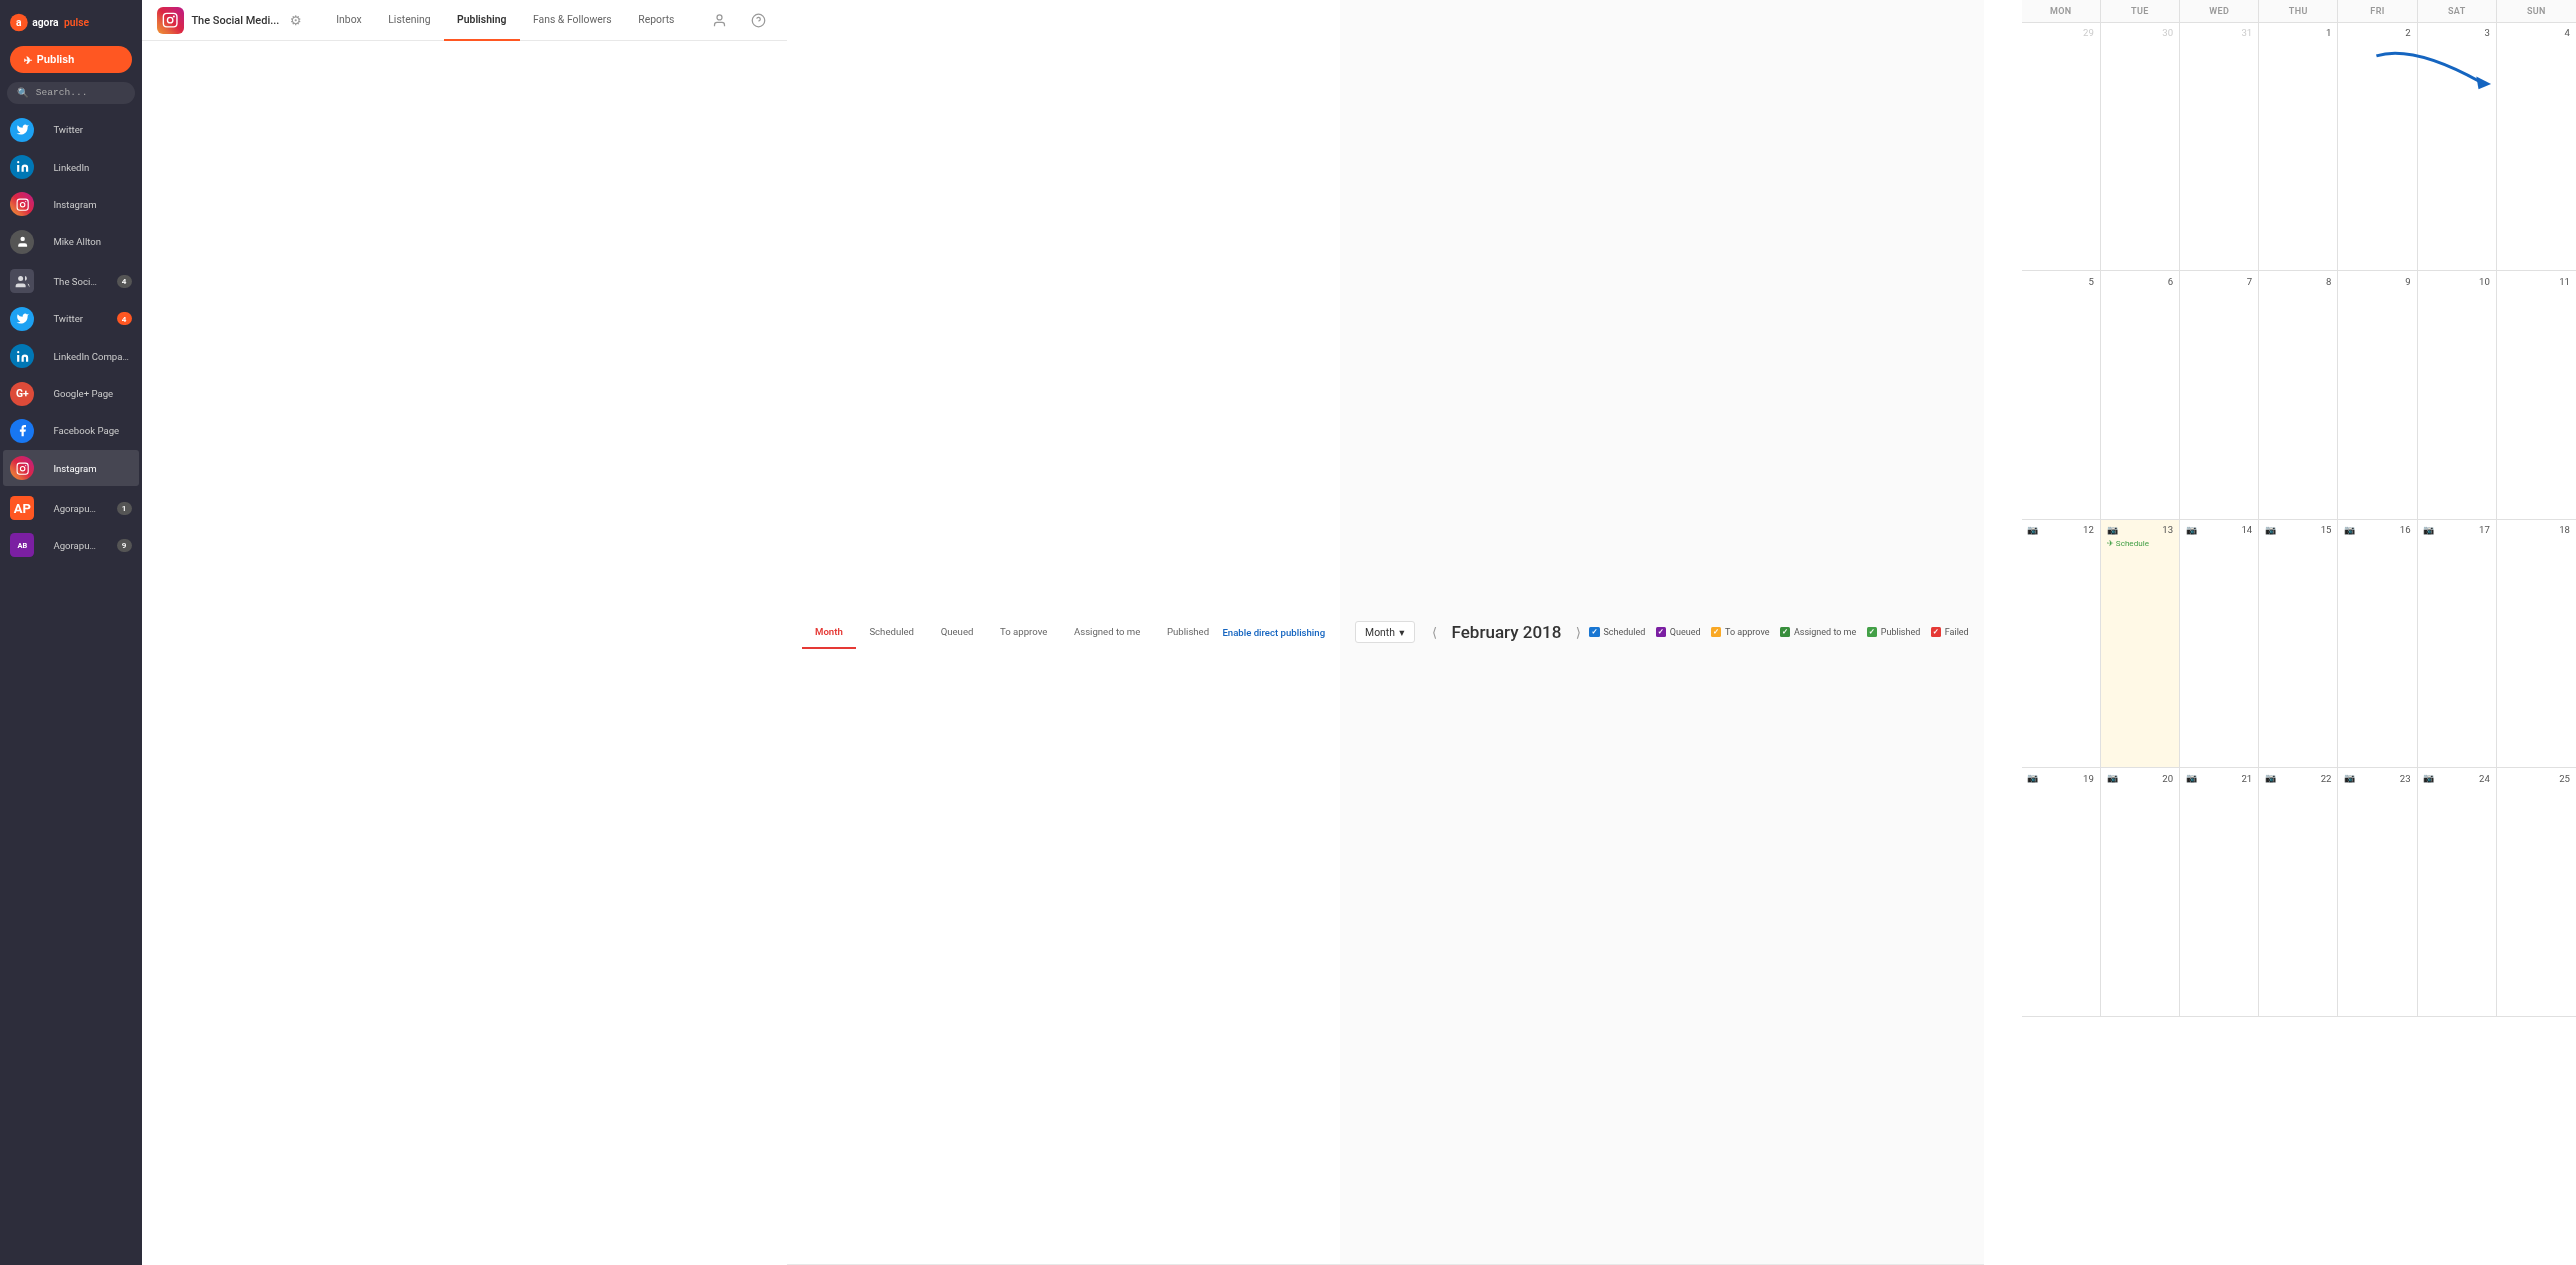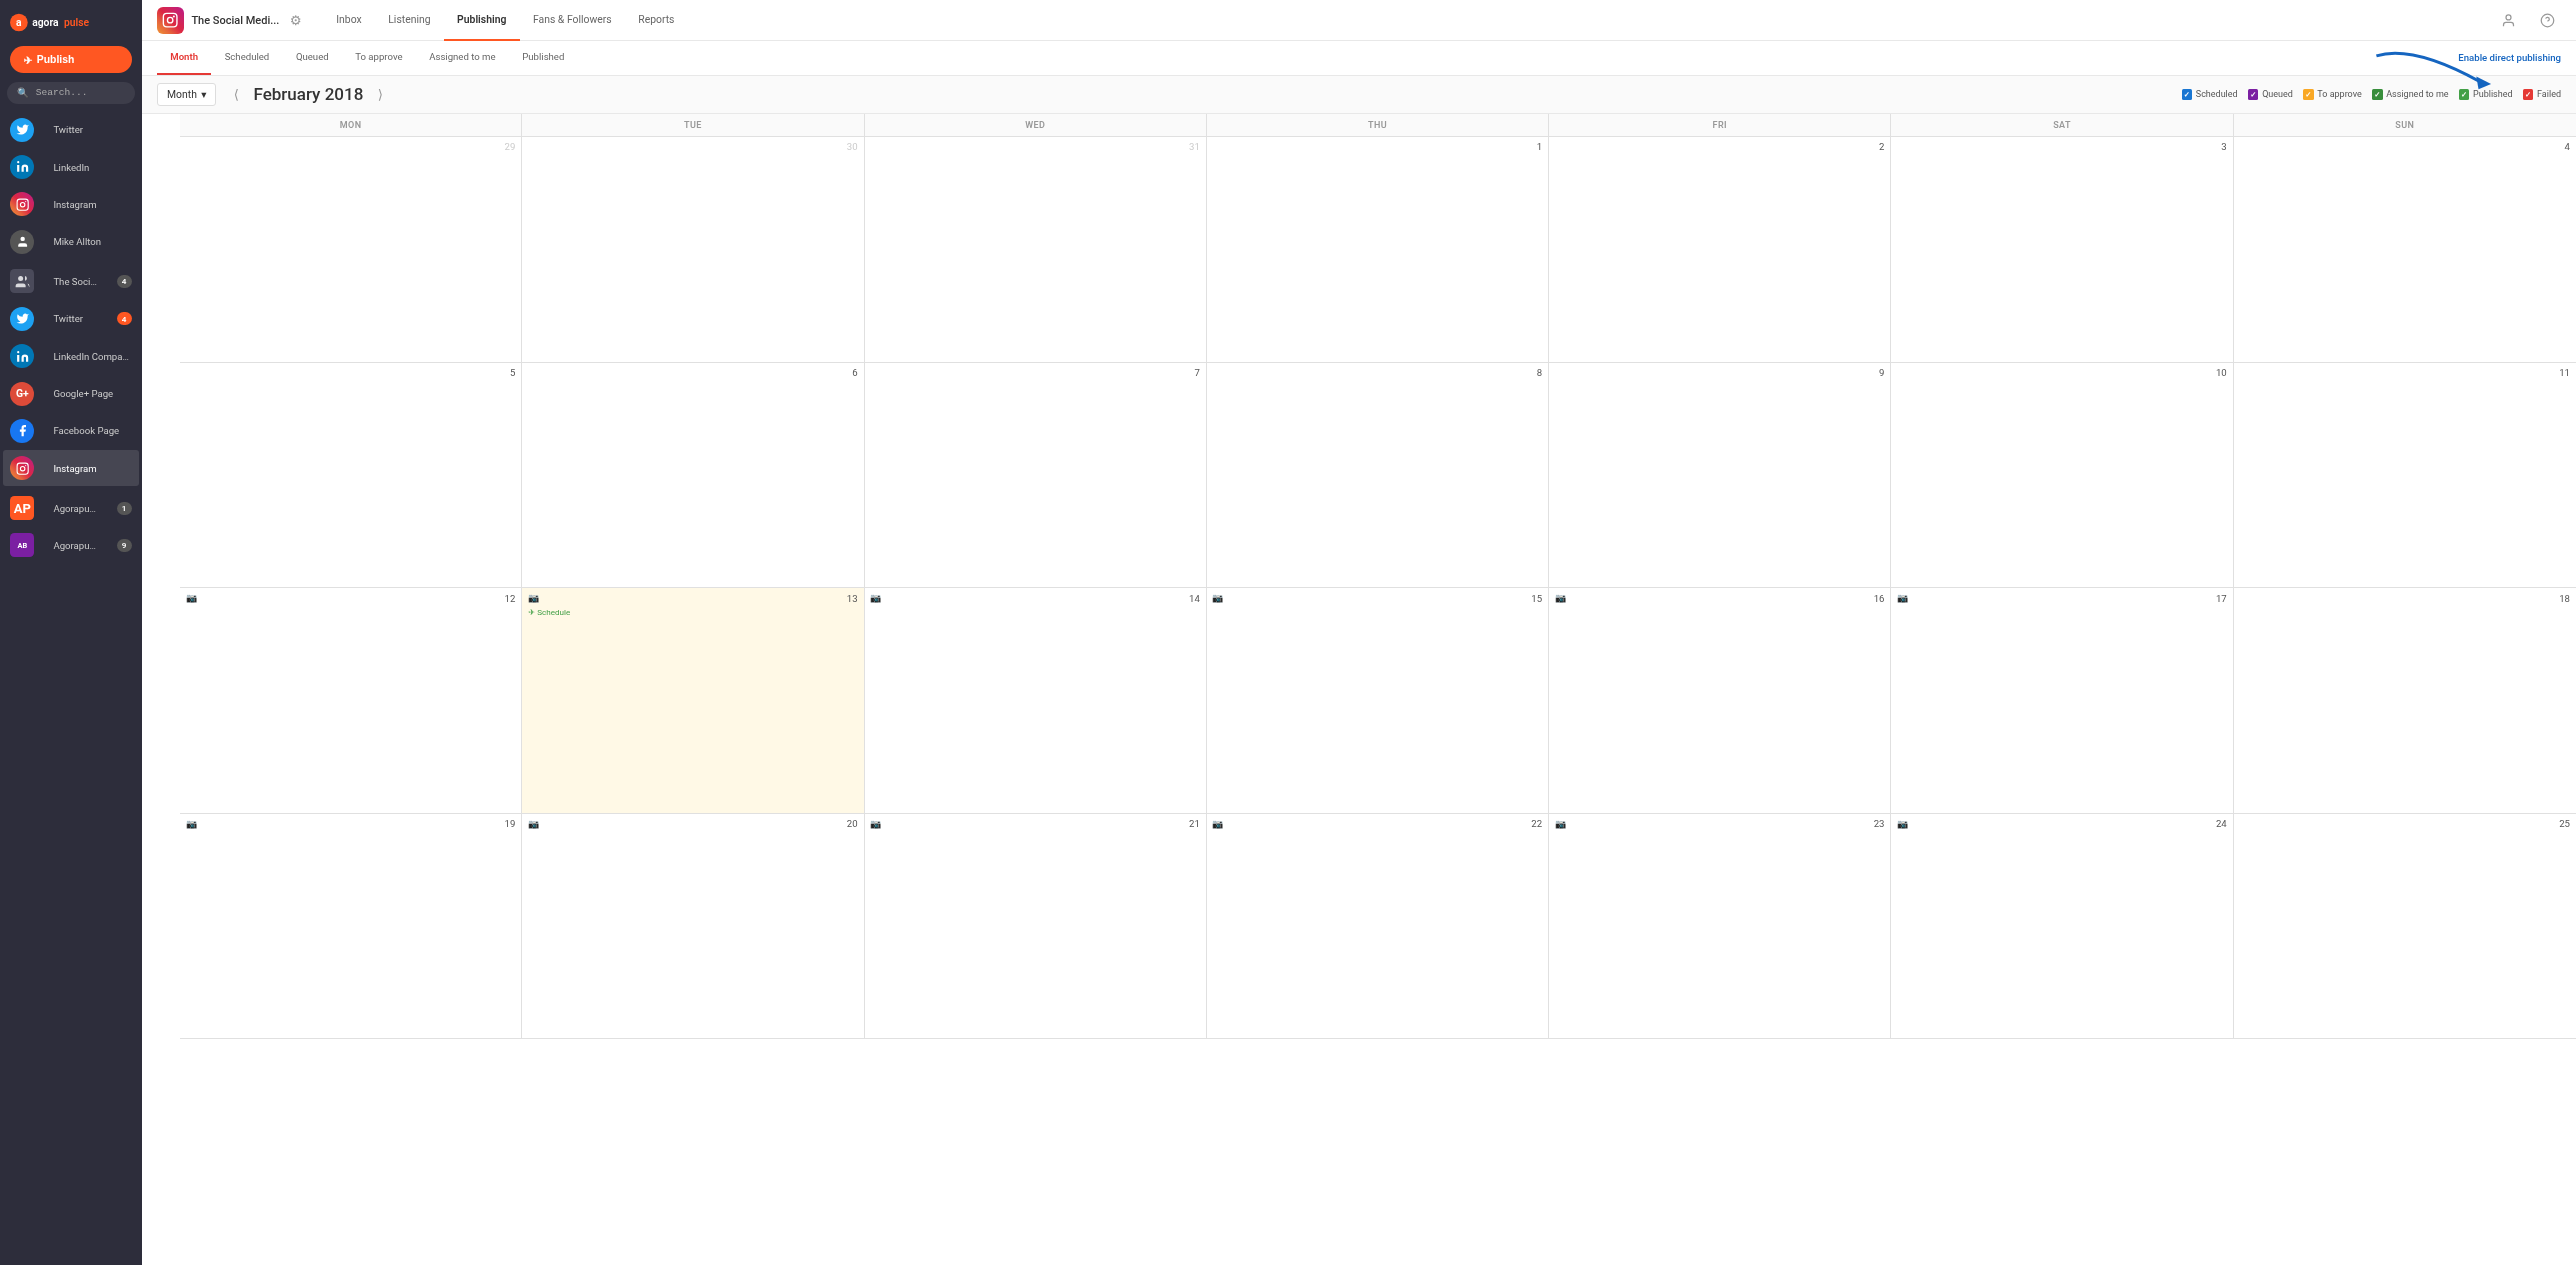--- a/index.html
+++ b/index.html
@@ -102,21 +102,21 @@
       flex: 1;
       white-space: nowrap;
       overflow: hidden;
       text-overflow: ellipsis;
     }
 
     
     .main-content {
       flex: 1;
       display: flex;
-      flex-direction: column;
+      flex-direction: row;
       overflow: hidden;
     }
 
     
     .topbar {
       display: flex;
       align-items: center;
       padding: 0 15px;
       height: 41px;
       border-bottom: 0.7px solid #e8e8e8;

